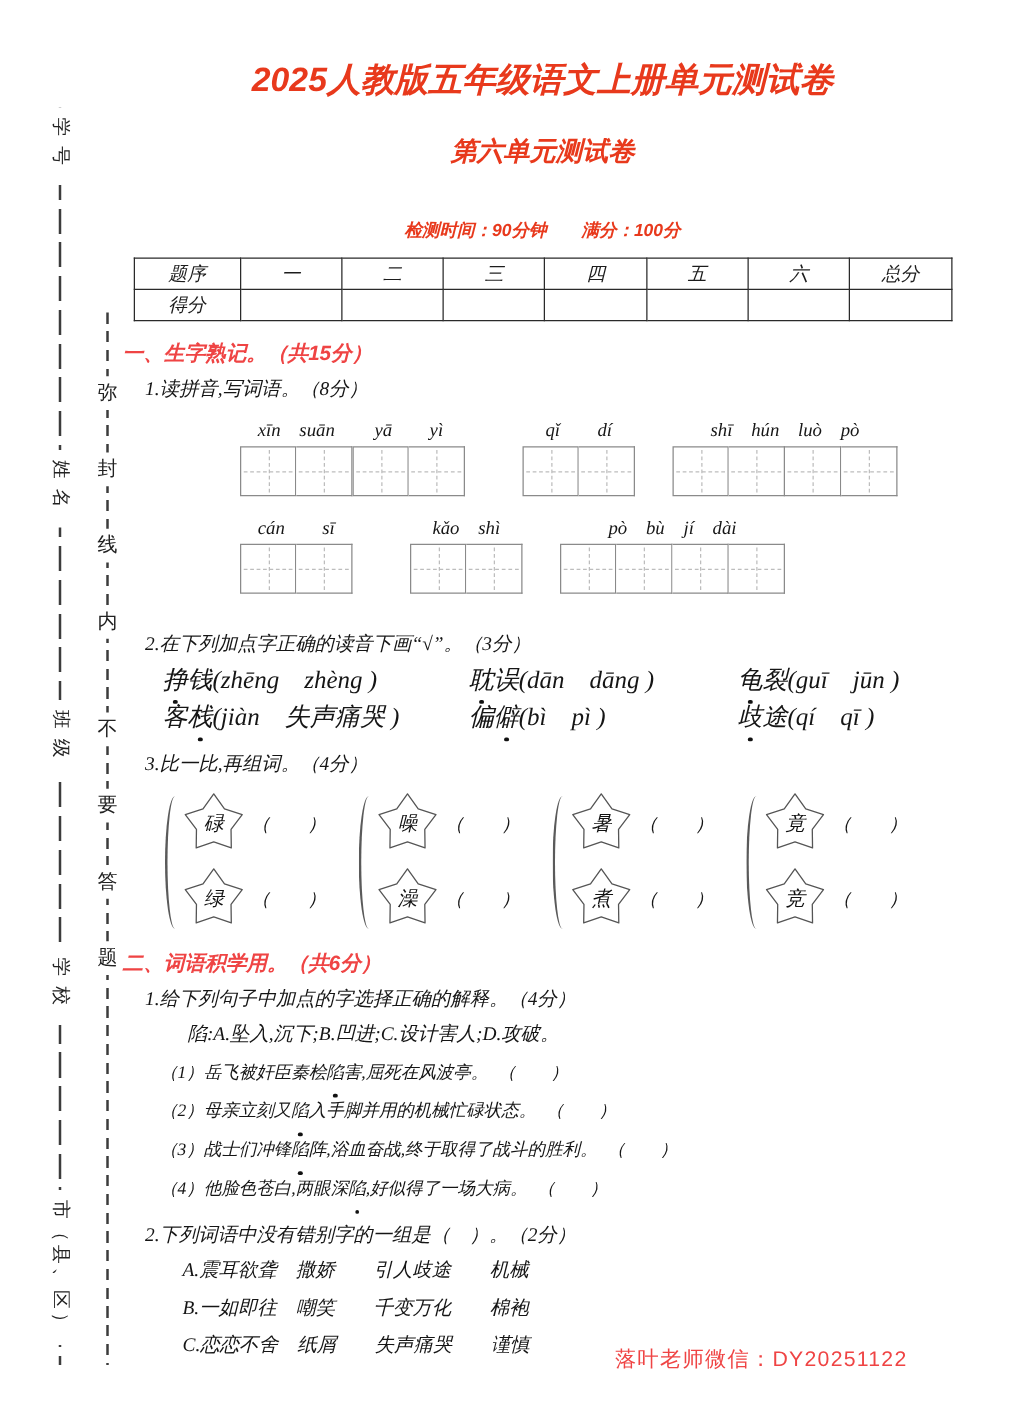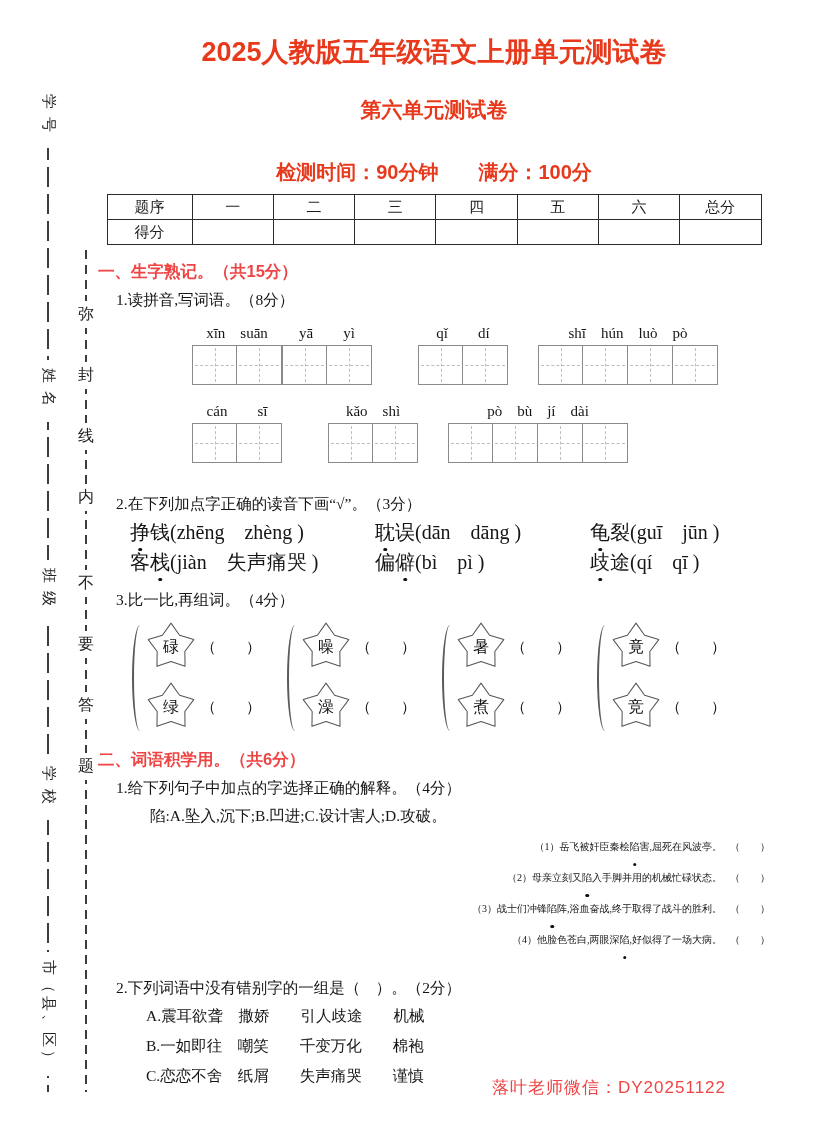--- a/index.html
+++ b/index.html
@@ -31,35 +31,35 @@
     transform:rotate(90deg);transform-origin:left top;
     white-space:nowrap;background:#fff;
     font-size:15px;letter-spacing:8px;padding:0 8px;
     color:#222;
   }
   .warn-char{
     position:absolute;left:75px;width:22px;text-align:center;
     background:#fff;padding:3px 0;font-size:16px;color:#222;
   }
   
-  .content{position:absolute;left:98px;top:0;width:672px;padding-top:34px;}
+  .content{position:absolute;left:98px;top:12px;width:672px;padding-top:34px;font-style:italic;}
   .title{
     font-family:"Liberation Sans", sans-serif;
     font-size:27px;font-weight:700;color:var(--accent);
     text-align:center;line-height:36px;margin-bottom:26px;
   }
   .subtitle{
     font-family:"Liberation Sans", sans-serif;
     font-size:21px;font-weight:700;color:var(--accent);
     text-align:center;line-height:28px;
   }
   .exam-info{
     margin-top:38px;
     font-family:"Liberation Sans", sans-serif;
-    font-size:20px;font-weight:700;color:var(--accent);
+    font-size:14px;font-weight:700;color:var(--accent);
     text-align:center;line-height:20px;
   }
   .score-table{
     width:655px;margin:12px auto 0;border-collapse:collapse;table-layout:fixed;
   }
   .score-table td{
     border:1.5px solid #2a2a2a;height:25px;text-align:center;
     font-size:15px;color:#1c1c1c;
   }
   .score-table td.c0{width:85px;}
@@ -110,22 +110,22 @@
   .flower{position:relative;width:52px;height:52px;flex:0 0 52px;}
   .flower svg{width:52px;height:52px;display:block;}
   .fchar{
     position:absolute;inset:0;display:flex;align-items:center;justify-content:center;
     font-size:16px;color:#111;
   }
   .fblank{font-size:15px;margin-left:4px;white-space:nowrap;}
   
   .gloss{margin-left:52px;font-size:15.5px;line-height:30px;}
   .s2-item{
-    display:flex;justify-content:flex-end;align-items:baseline;
-    margin-left:30px;font-size:10px;line-height:31px;
+    display:flex;justify-content:flex-start;align-items:baseline;
+    margin-left:30px;font-size:14px;line-height:31px;
   }
   .s2-item .ans{white-space:nowrap;margin-left:8px;}
   .option-row{margin-left:48px;font-size:15.5px;line-height:30px;white-space:nowrap;}
   
   .footer{
     position:absolute;left:492px;top:1076px;
     font-family:"Liberation Sans", sans-serif;
     font-size:17px;color:#ef4444;letter-spacing:1px;
   }
 </style>
@@ -365,21 +365,21 @@
     </div>
     <div class="s2-item">
       <span><span>（3）战士们冲锋</span><span class="dotted">陷</span><span>阵,浴血奋战,终于取得了战斗的胜利。</span></span>
       <span class="ans">（　　）</span>
     </div>
     <div class="s2-item">
       <span><span>（4）他脸色苍白,两眼深</span><span class="dotted">陷</span><span>,好似得了一场大病。</span></span>
       <span class="ans">（　　）</span>
     </div>
 
-    <div class="q-label" style="margin-top:20px">2.下列词语中没有错别字的一组是（　）。（2分）</div>
+    <div class="q-label" style="margin-top:9px">2.下列词语中没有错别字的一组是（　）。（2分）</div>
     <div class="option-row">A.震耳欲聋　撒娇　　引人歧途　　机械</div>
     <div class="option-row">B.一如即往　嘲笑　　千变万化　　棉袍</div>
     <div class="option-row">C.恋恋不舍　纸屑　　失声痛哭　　谨慎</div>
 
   </div>
 
   <div class="footer">落叶老师微信：DY20251122</div>
 
 </div>
 

